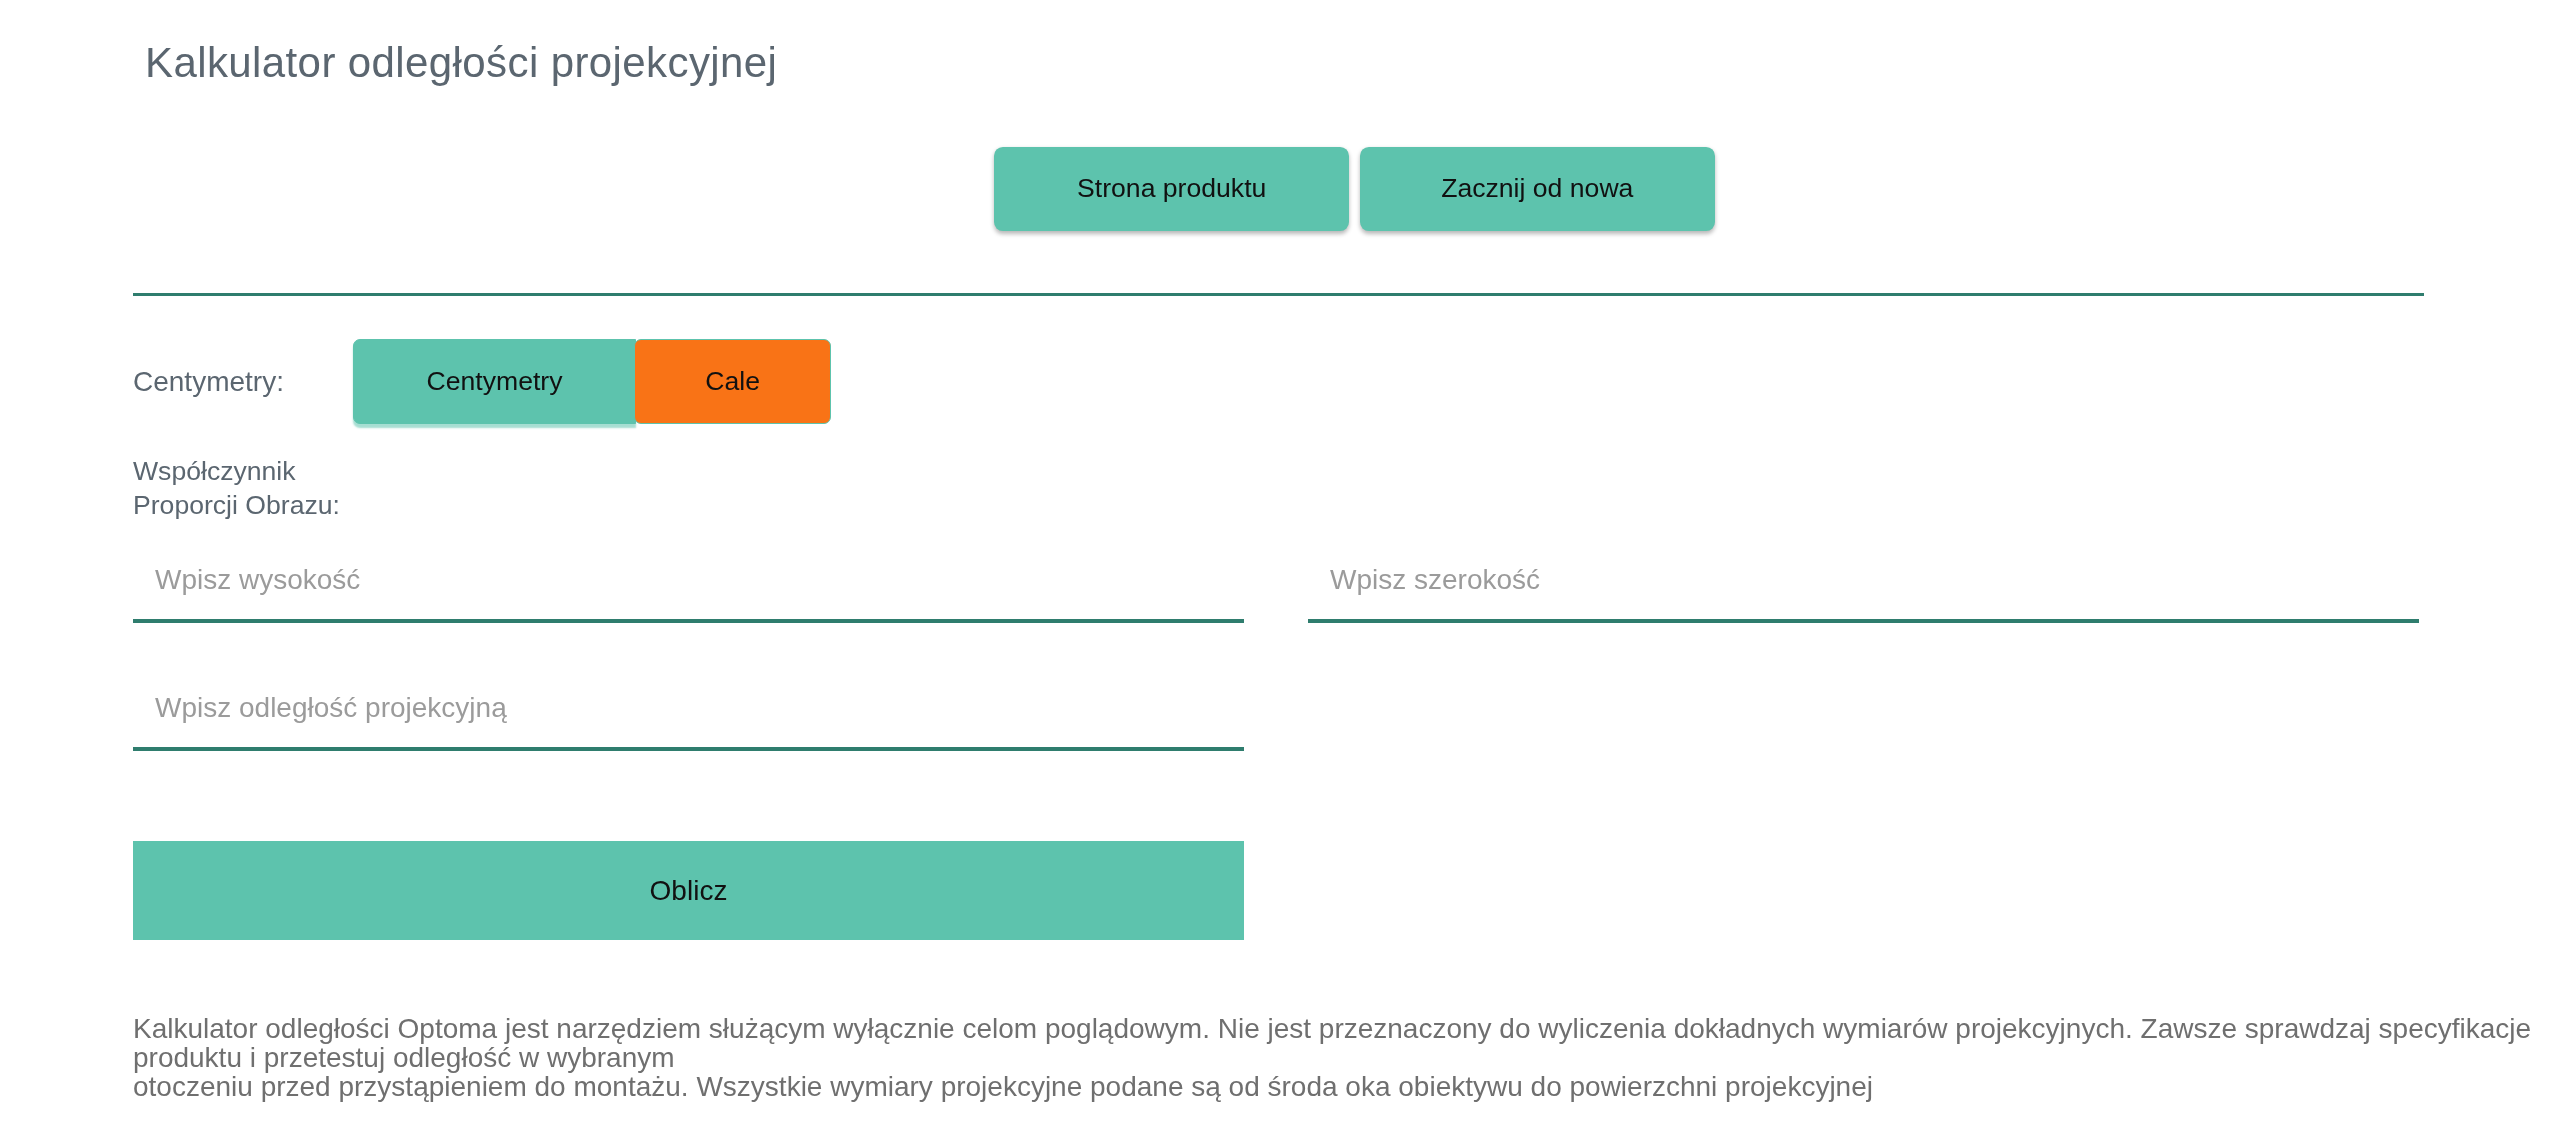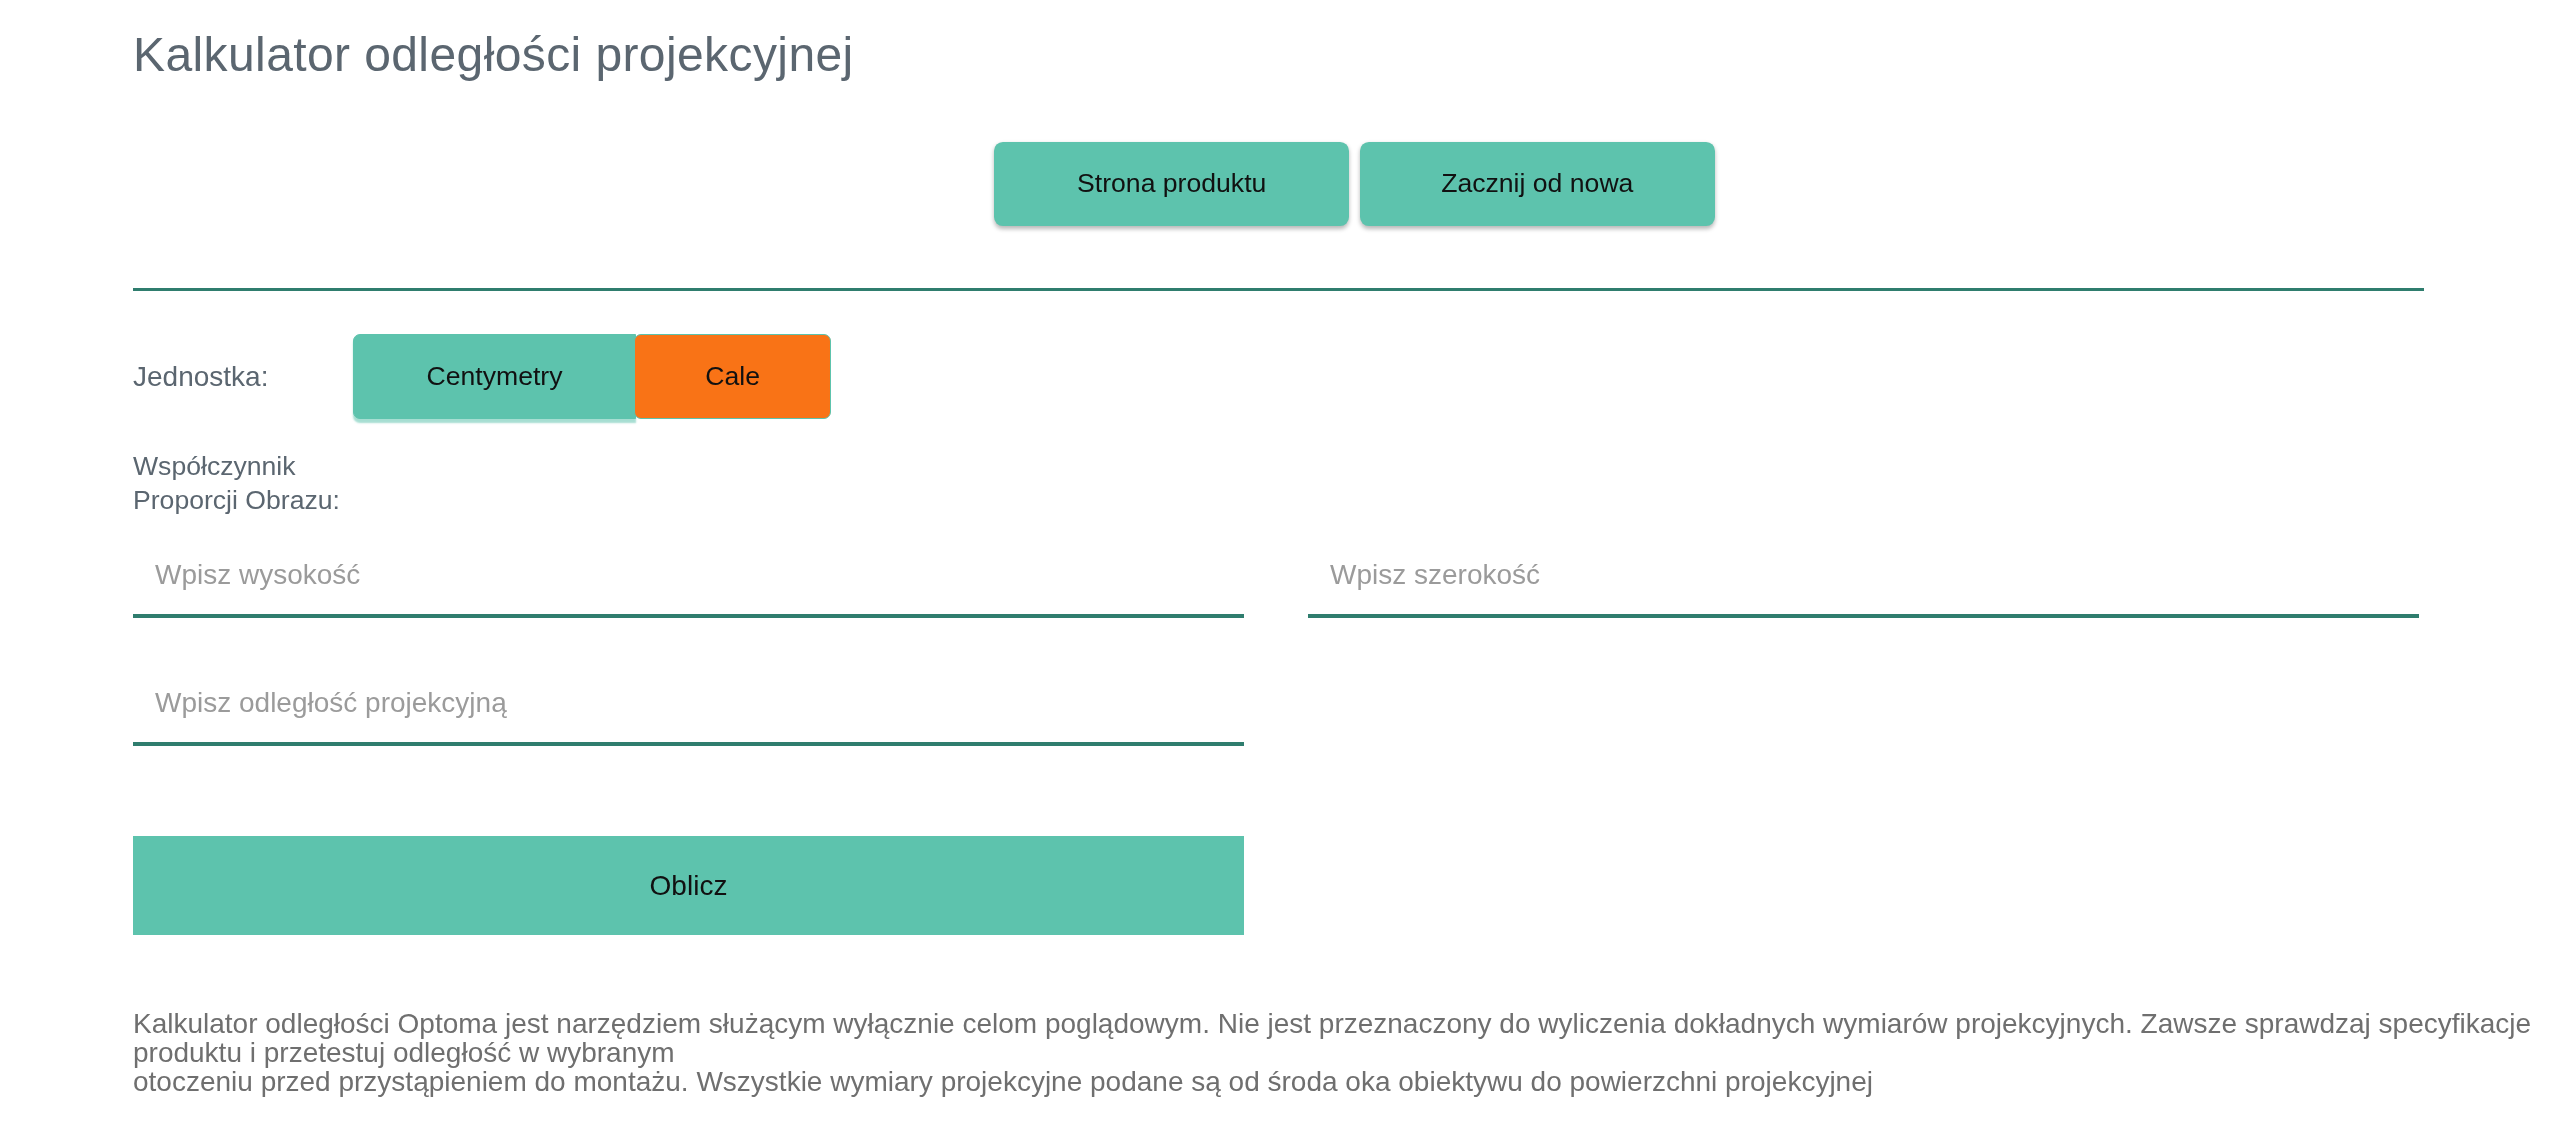--- a/index.html
+++ b/index.html
@@ -10,24 +10,24 @@
     background: #ffffff;
     font-family: "Liberation Sans", sans-serif;
     overflow: hidden;
   }
   .container {
     padding-left: 133px;
     padding-top: 26.6px;
     width: 2576px;
   }
   .page-title {
-    font-size: 48px;
+    font-size: 42px;
     font-weight: 400;
     color: #5b6670;
-    margin: 0;
+    margin: 12px;
     letter-spacing: 0.4px;
   }
   .toolbar {
     margin-top: 60px;
     display: flex;
     gap: 10.6px;
     justify-content: center;
   }
   .btn {
     display: flex;
@@ -144,21 +144,21 @@
   <h1 class="page-title">Kalkulator odległości projekcyjnej</h1>
 
   <div class="toolbar">
     <button class="btn btn-top">Strona produktu</button>
     <button class="btn btn-top">Zacznij od nowa</button>
   </div>
 
   <div class="divider"></div>
 
   <div class="unit-row">
-    <div class="unit-label">Jednostka:</div>
+    <div class="unit-label">Centymetry:</div>
     <div class="unit-toggle">
       <div class="unit-btn unit-btn-active">Centymetry</div>
       <div class="unit-btn unit-btn-inactive">Cale</div>
     </div>
   </div>
 
   <div class="aspect-label">Współczynnik Proporcji Obrazu:</div>
 
   <div class="inputs-grid">
     <input class="field-input" type="text" placeholder="Wpisz wysokość" style="">

